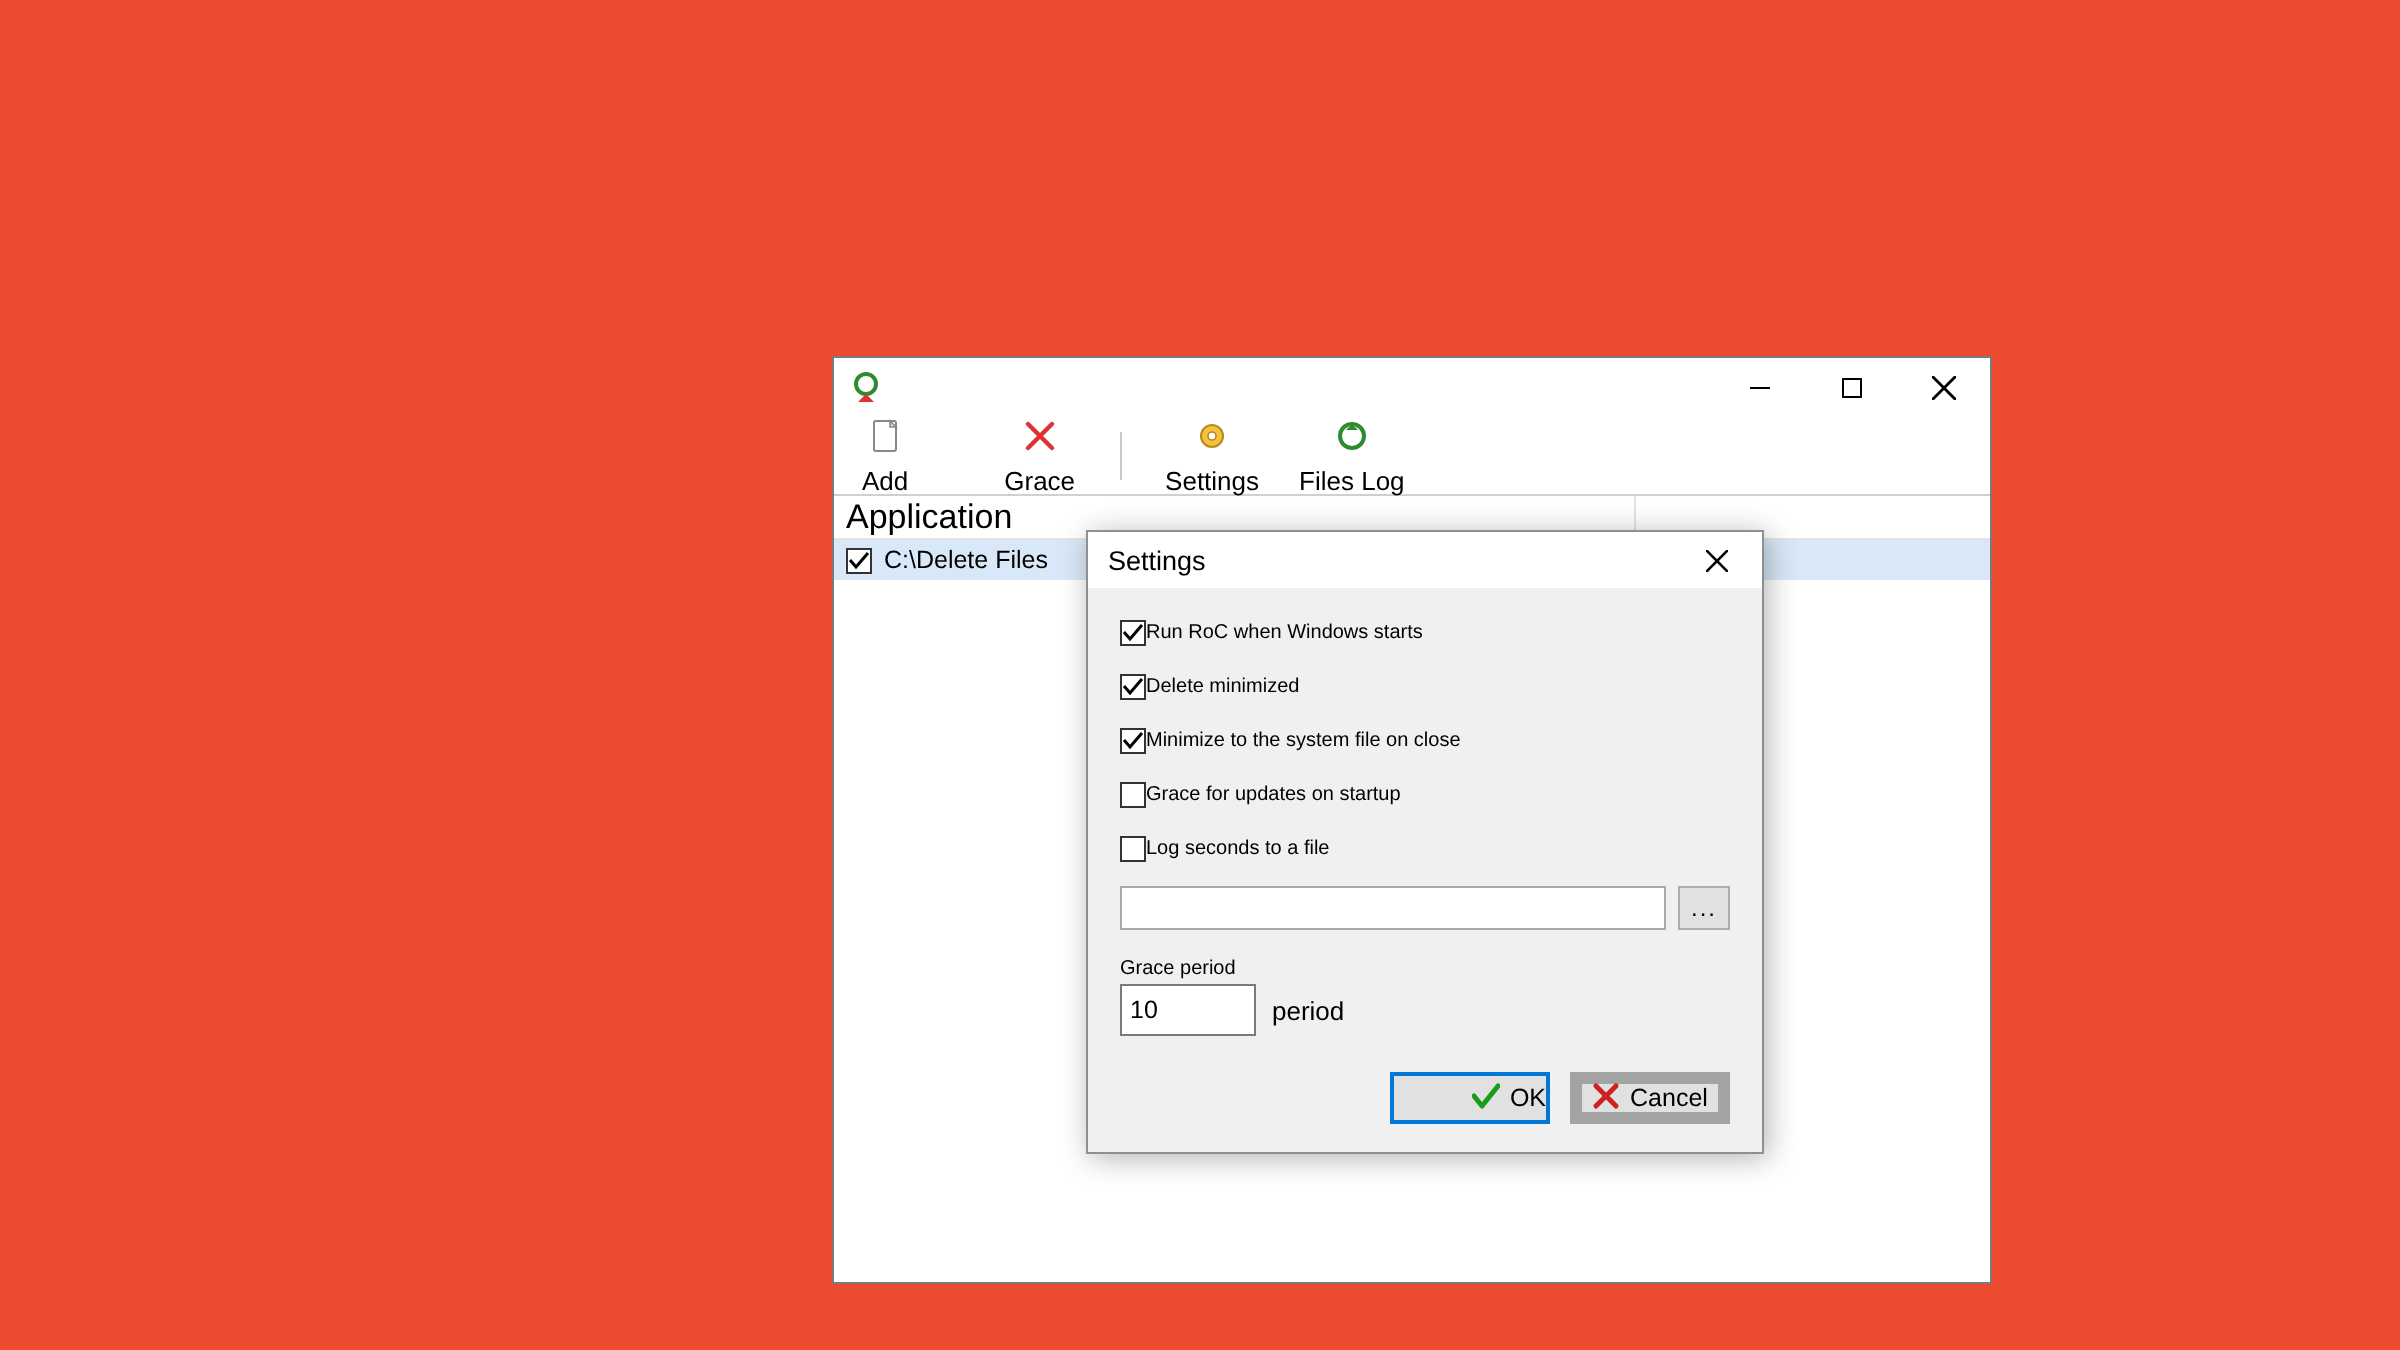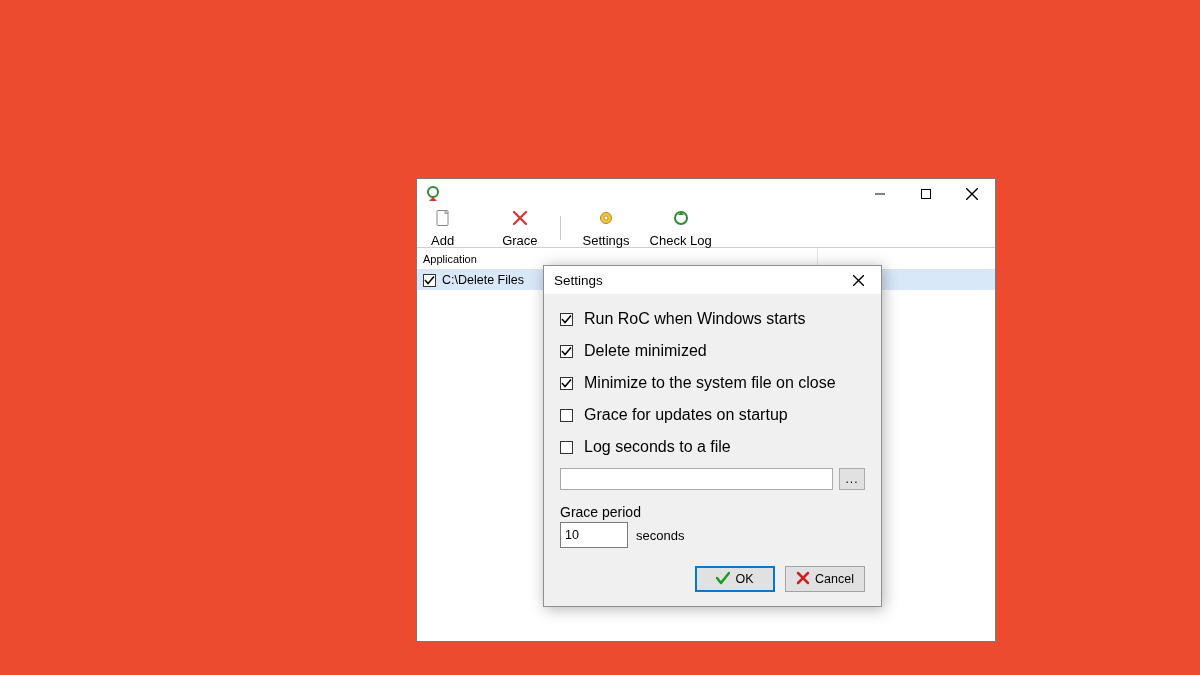--- a/index.html
+++ b/index.html
@@ -71,21 +71,21 @@
     margin: 0 12px;
   }
 
   .column-header {
     height: 22px;
     background: #fff;
     border-bottom: 1px solid #e4e4e4;
     display: flex;
     align-items: center;
     padding-left: 6px;
-    font-size: 11px;
+    font-size: 17px;
   }
   .column-header .cell-app {
     width: 395px;
     border-right: 1px solid #e4e4e4;
     height: 100%;
     display: flex;
     align-items: center;
   }
 
   .list-body { flex: 1; background: #fff; }
@@ -132,23 +132,23 @@
   }
 
   .dlg-body {
     padding: 16px 16px 14px 16px;
     display: flex;
     flex-direction: column;
   }
   .opt-row {
     display: flex;
     align-items: center;
-    gap: 11px;
+    gap: 0;
     margin-bottom: 14px;
-    font-size: 16px;
+    font-size: 10px;
     text-align: right;
   }
   .chk {
     width: 13px; height: 13px;
     border: 1px solid #333;
     background: #fff;
     display: flex; align-items: center; justify-content: center;
     flex-shrink: 0;
   }
   .chk svg { width: 11px; height: 11px; }
@@ -170,48 +170,49 @@
   }
   .browse-btn {
     width: 26px; height: 22px;
     border: 1px solid #adadad;
     background: #e1e1e1;
     display: flex; align-items: center; justify-content: center;
     font-size: 12px;
     letter-spacing: 1px;
   }
 
-  .grace-label { font-size: 14px; margin-bottom: 2px; }
+  .grace-label { font-size: 10px; margin-bottom: 2px; }
   .grace-row { display: flex; align-items: center; gap: 8px; margin-bottom: 18px; }
   .grace-input {
     width: 68px; height: 22px;
     border: 1px solid #7a7a7a;
     background: #fff;
     padding: 12px 4px;
     font-size: 12.5px;
   }
 
   .dlg-buttons {
     display: flex;
     justify-content: flex-end;
     gap: 10px;
   }
   .dlg-btn {
     width: 80px;
     height: 26px;
-    border: 1px solid #a3a3a3;
+    border: 6px solid #a3a3a3;
     background: #e1e1e1;
     display: flex;
     align-items: center;
     justify-content: center;
     gap: 5px;
     font-size: 12.5px;
   }
   .dlg-btn.primary {
     border: 2px solid #0078d7;
+    justify-content: flex-end;
   }
   .dlg-btn svg { width: 14px; height: 14px; }
 </style>
 </head>
 <body>
 
 <div class="main-window">
   <div class="titlebar">
     <span class="app-icon">
       <svg viewBox="0 0 16 16">
@@ -268,21 +269,21 @@
       </span>
       <span>Settings</span>
     </div>
     <div class="tb-btn">
       <span class="tb-icon">
         <svg viewBox="0 0 18 18">
             <circle cx="9" cy="9" r="6" fill="none" stroke="#2e8b2e" stroke-width="2"></circle>
             <path d="M9 3 L6 6 L12 6 Z" fill="#2e8b2e"></path>
           </svg>
       </span>
-      <span>Check Log</span>
+      <span>Files Log</span>
     </div>
   </div>
 
   <div class="column-header">
     <div class="cell-app">
       <span>Application</span>
     </div>
   </div>
 
   <div class="list-body">
@@ -347,21 +348,21 @@
     <div class="logpath-row">
       <input class="logpath-input" value="" style="">
       <div class="browse-btn">
         <span>...</span>
       </div>
     </div>
 
     <div class="grace-label">Grace period</div>
     <div class="grace-row">
       <input class="grace-input" value="10" style="">
-      <span>seconds</span>
+      <span>period</span>
     </div>
 
     <div class="dlg-buttons">
       <div class="dlg-btn primary">
         <span>
           <svg viewBox="0 0 14 14">
               <polyline points="1,7 5,12 13,2" fill="none" stroke="#1a9b1a" stroke-width="2.5" stroke-linecap="round" stroke-linejoin="round"></polyline>
             </svg>
         </span>
         <span>OK</span>

